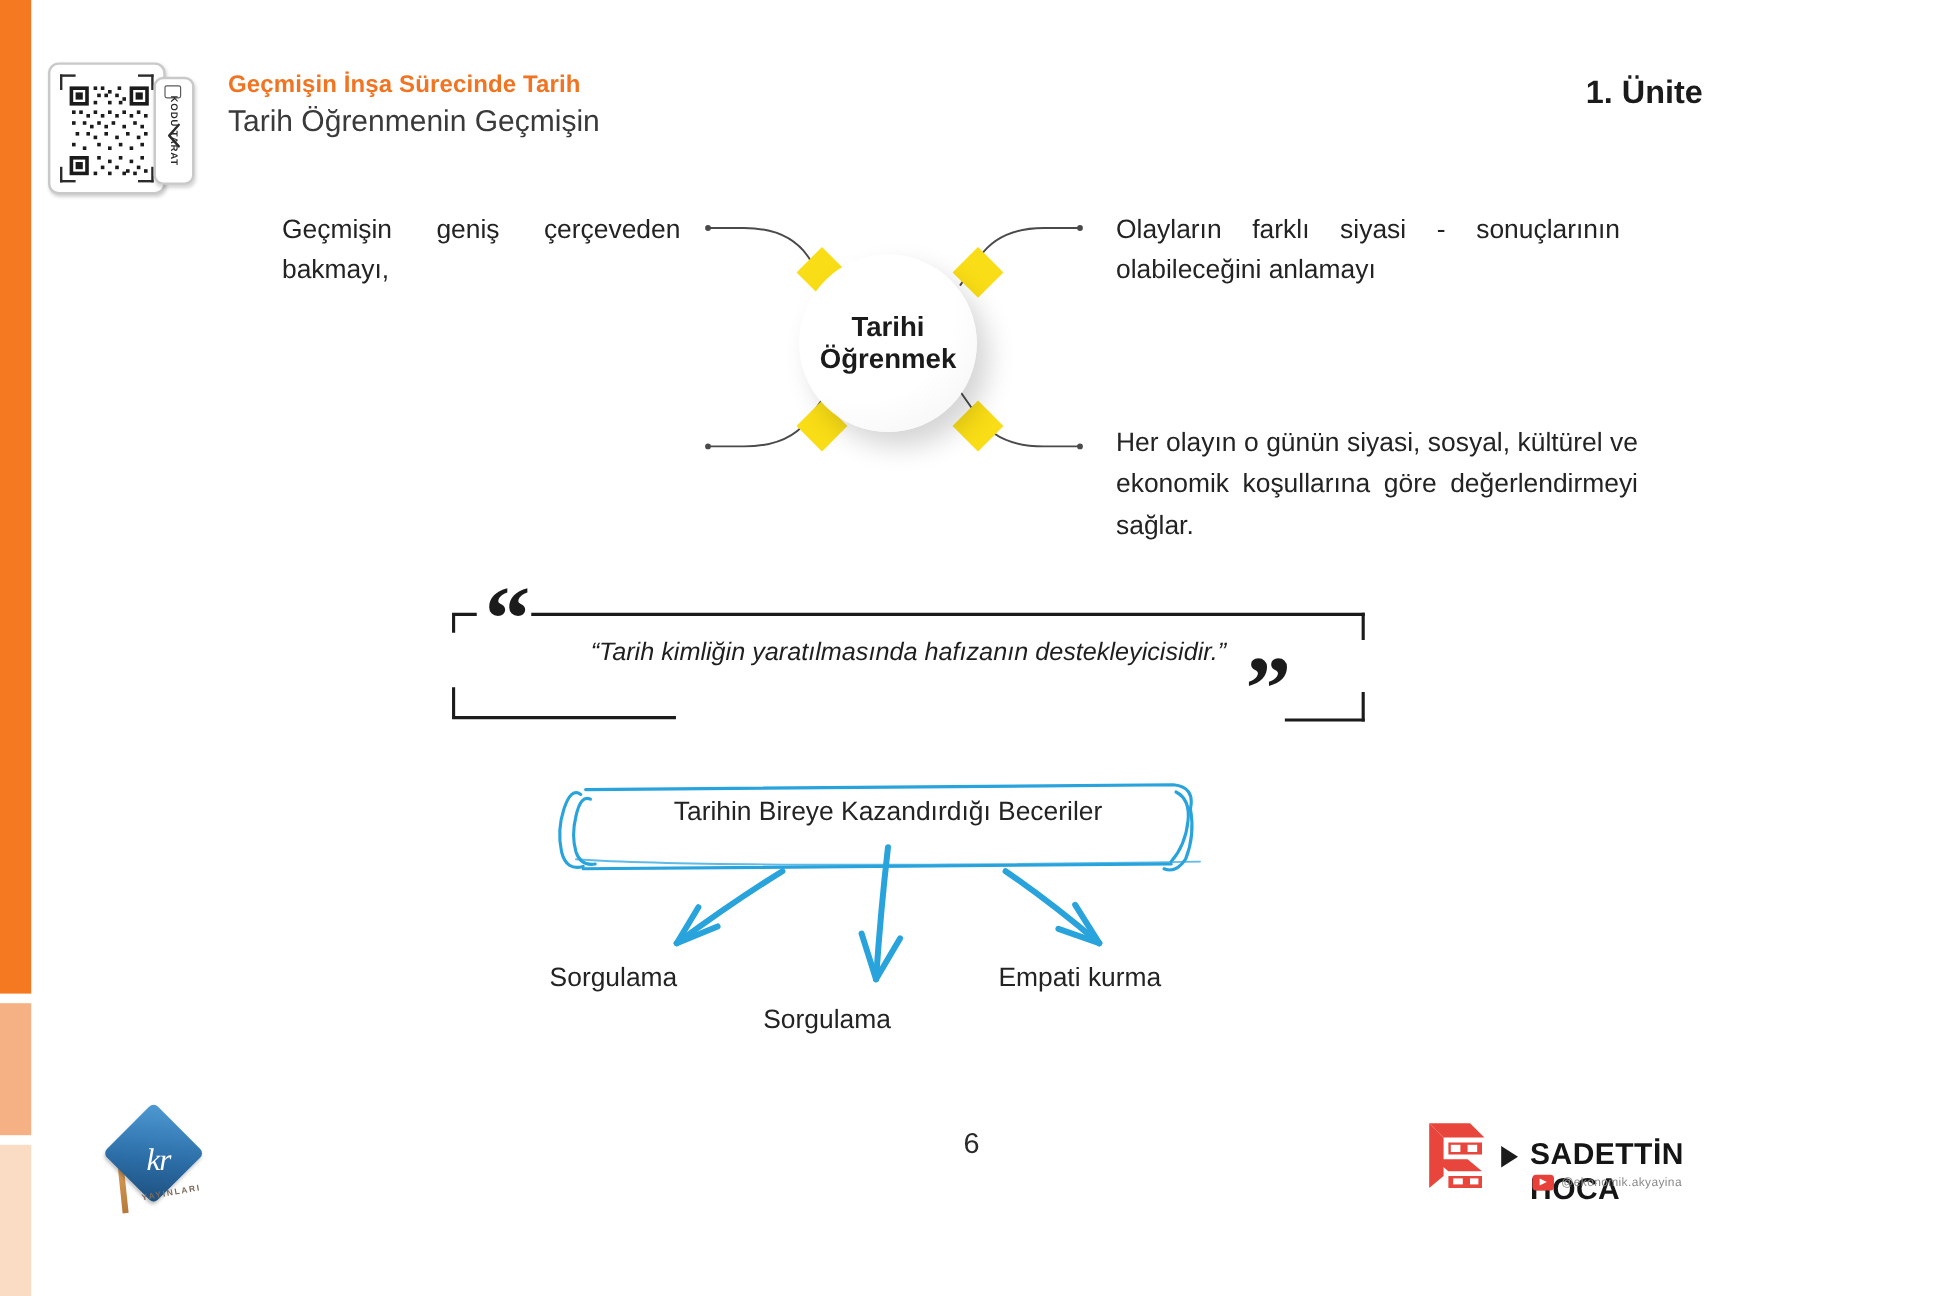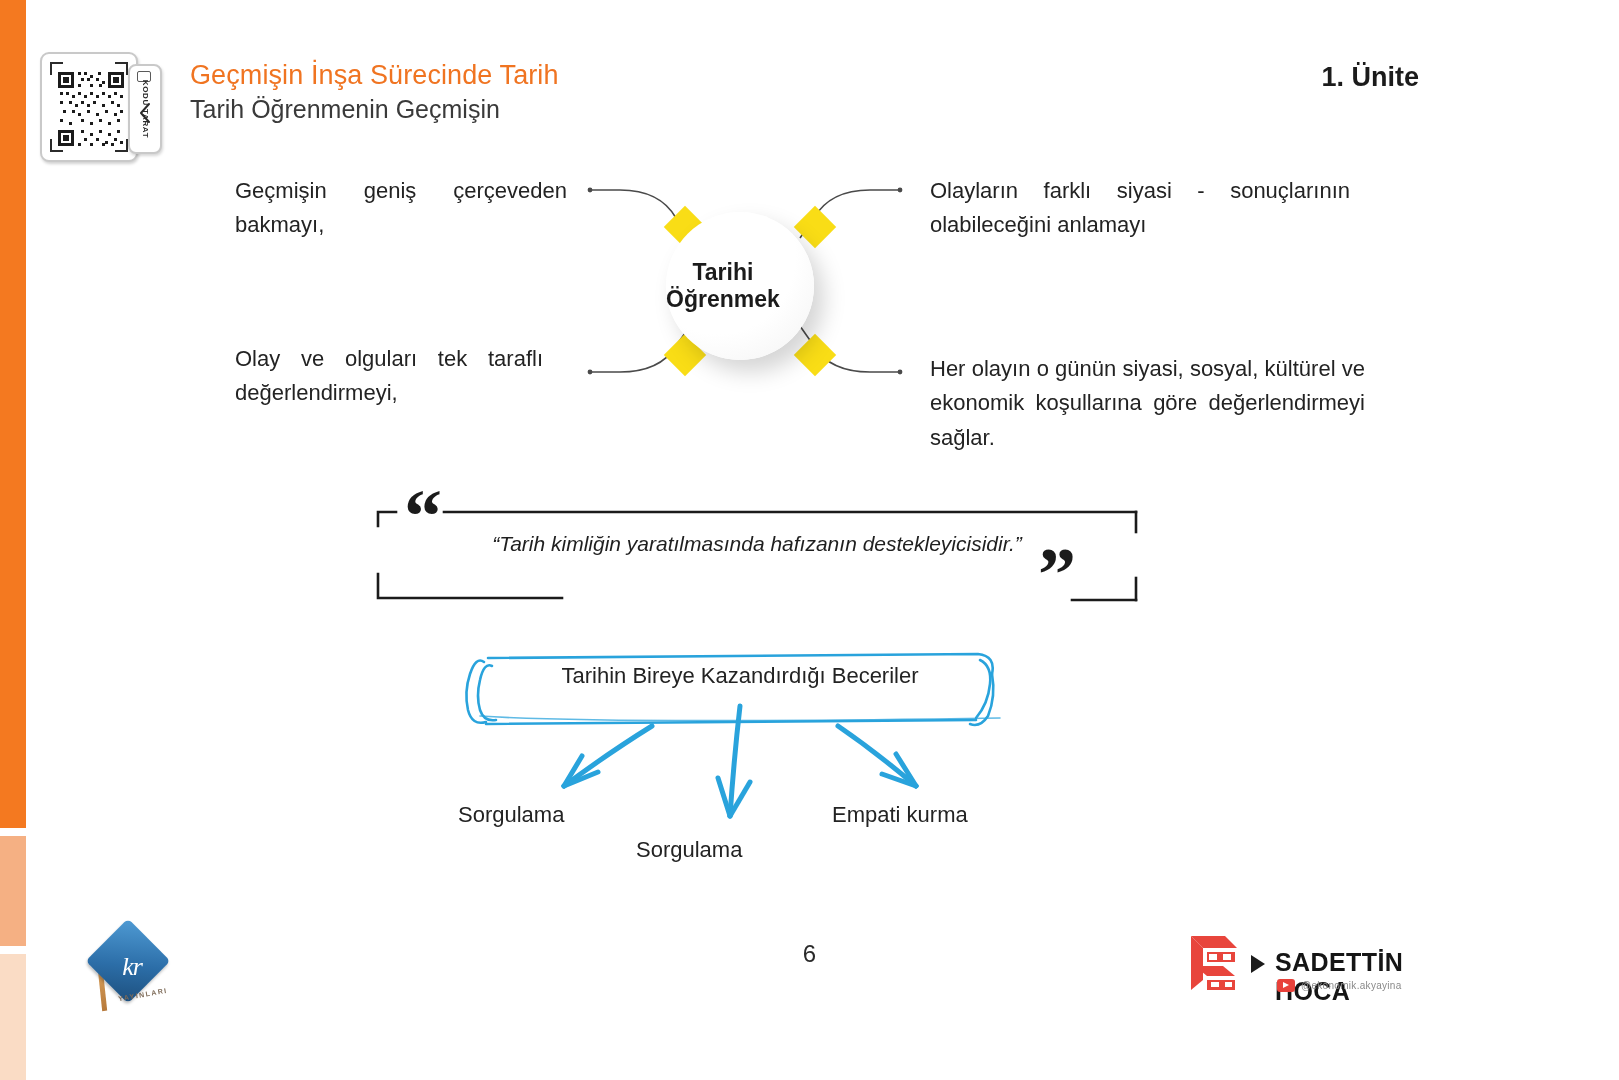--- a/index.html
+++ b/index.html
@@ -64,21 +64,21 @@
     color: #2b2b2b;
   }
   .qr-tab-chip {
     position: absolute; left: 7px; top: 5px;
     width: 14px; height: 11px;
     border: 1.4px solid #5a5a5a; border-radius: 2px;
   }
 
   .title-block { position: absolute; left: 190px; top: 60px; }
   .unit-title {
-    font-size: 27px; font-weight: 400;
+    font-size: 20px; font-weight: 700;
     color: #f07421; letter-spacing: .1px;
     line-height: 1.16;
     margin: 0 0 4px 0;
   }
   .unit-subtitle {
     font-size: 25px; font-weight: 400;
     color: #3a3a3a; line-height: 1.16;
     margin: 0;
   }
   .unit-number {
@@ -89,21 +89,21 @@
   
   .mindmap { position: absolute; left: 0; top: 160px; width: 1619px; height: 330px; }
   .mm-svg { position: absolute; left: 0; top: 0; }
 
   .circle-node {
     position: absolute; left: 666px; top: 52px;
     width: 148px; height: 148px;
     border-radius: 50%;
     background: radial-gradient(circle at 35% 30%, #ffffff 55%, #f2f2f2 100%);
     box-shadow: 10px 12px 22px rgba(0,0,0,.17);
-    display: flex; align-items: center; justify-content: flex-start;
+    display: flex; align-items: center; justify-content: center;
   }
   .circle-label {
     font-size: 23px; font-weight: 700; color: #1b1b1b;
     text-align: center; line-height: 1.16;
     white-space: pre-line;
   }
   .diamond {
     position: absolute; width: 30px; height: 30px;
     background: #f9dd16;
     transform: rotate(45deg);
@@ -350,21 +350,20 @@
   <div class="diamond d-bl"></div>
   <div class="diamond d-br"></div>
 
   <div class="circle-node">
     <div class="circle-label">Tarihi
 Öğrenmek</div>
   </div>
 
   <div class="mm-text left  mm-tl">Geçmişin geniş çerçeveden bakmayı,</div>
   <div class="mm-text right mm-tr">Olayların farklı siyasi - sonuçlarının olabileceğini anlamayı</div>
-  <div class="mm-text left  mm-bl">Olay ve olguları tek taraflı değerlendirmeyi,</div>
   <div class="mm-text right mm-br">Her olayın o günün siyasi, sosyal, kültürel ve ekonomik koşullarına göre değerlendirmeyi sağlar.</div>
 </div>
 
 <div class="quote-wrap">
   <svg class="quote-svg" width="770" height="125">
     <g fill="none" stroke="#1b1b1b" stroke-width="2.6" stroke-linecap="square">
       <polyline points="6,38 6,24 24,24"></polyline>
       <line x1="72" y1="24" x2="764" y2="24"></line>
       <polyline points="764,24 764,44"></polyline>
       <polyline points="6,86 6,110 190,110"></polyline>

